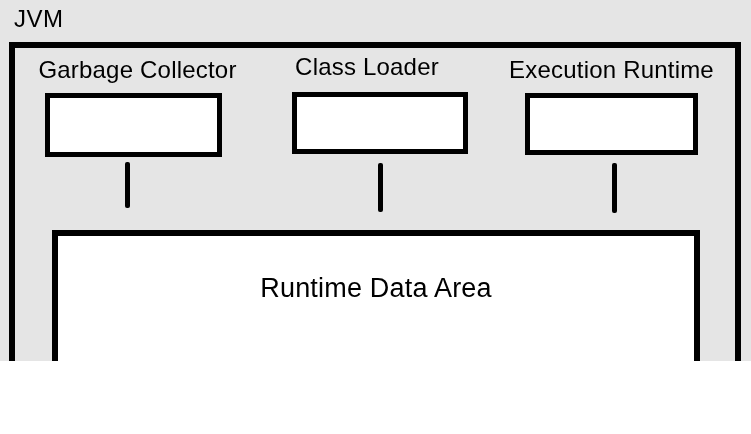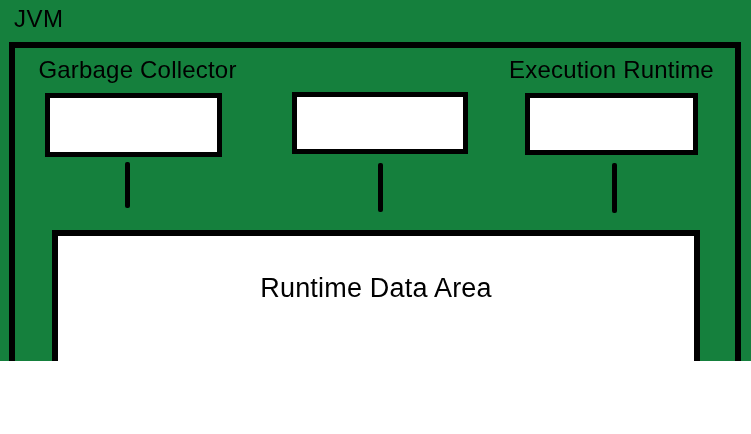--- a/index.html
+++ b/index.html
@@ -1,20 +1,20 @@
 <!DOCTYPE html>
 <html><head>
 <meta charset="utf-8">
 <style>
   html, body { margin: 0; padding: 0; background: #ffffff; }
   .canvas {
     position: relative;
     width: 751px;
     height: 361px;
-    background: #15803d;
+    background: #e5e5e5;
     color: #000000;
     font-family: "Liberation Sans", "DejaVu Sans", sans-serif;
     overflow: hidden;
   }
   .abs { position: absolute; }
 
   .jvm-title {
     left: 14px; top: 6px;
     font-size: 24px;
     line-height: 26px;
@@ -82,20 +82,21 @@
 <div class="canvas">
 
   <div class="abs jvm-title">JVM</div>
 
   <div class="abs outer-box"></div>
 
   <div class="abs comp-label pos-label-gc">Garbage Collector</div>
   <div class="abs small-box pos-box-gc"></div>
   <div class="abs connector pos-conn-gc"></div>
 
+  <div class="abs comp-label pos-label-cl">Class Loader</div>
   <div class="abs small-box pos-box-cl"></div>
   <div class="abs connector pos-conn-cl"></div>
 
   <div class="abs comp-label pos-label-ee">Execution Runtime</div>
   <div class="abs small-box pos-box-ee"></div>
   <div class="abs connector pos-conn-ee"></div>
 
   <div class="abs runtime-box">
     <span class="runtime-label">Runtime Data Area</span>
   </div>

